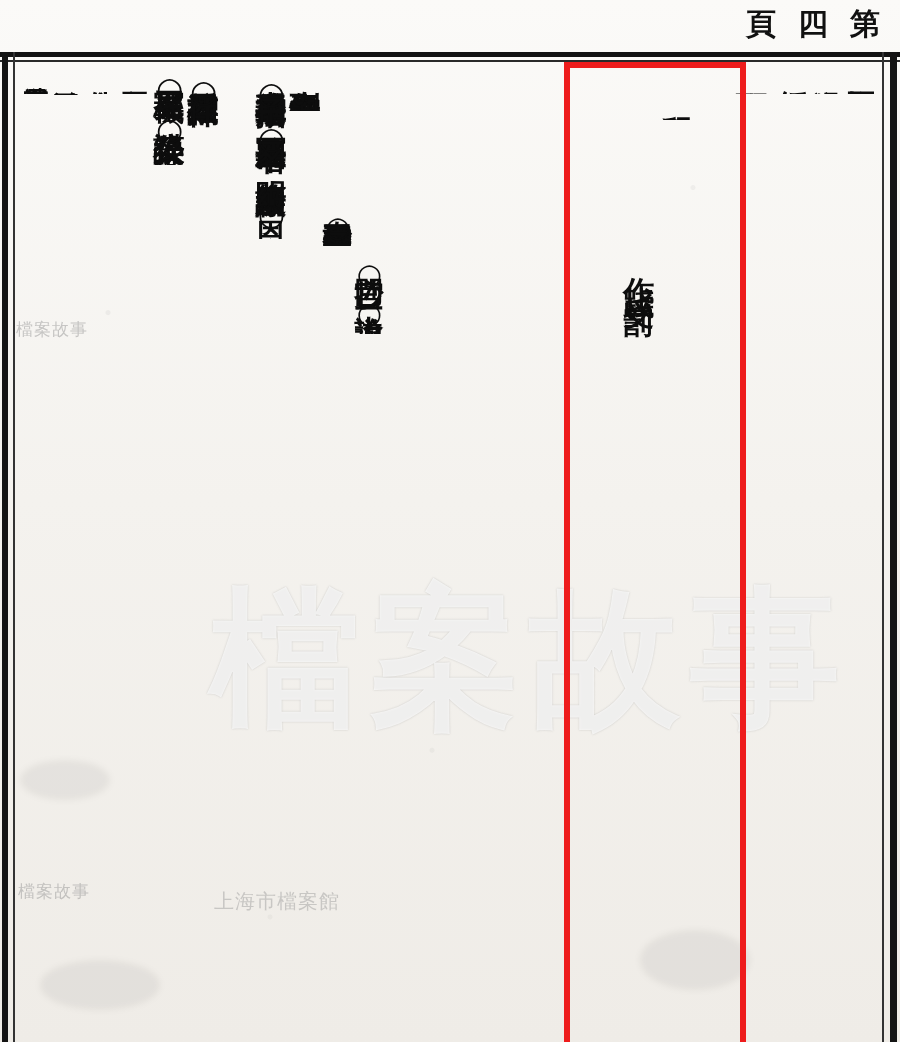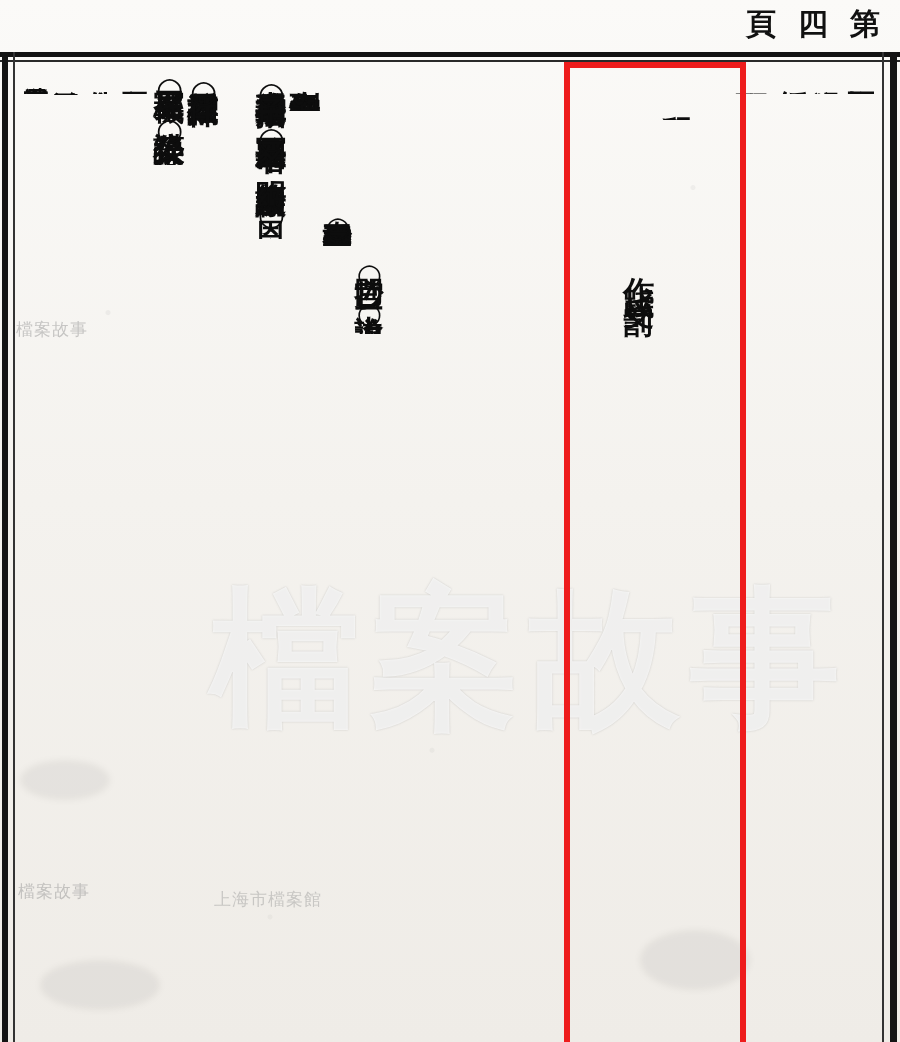--- a/index.html
+++ b/index.html
@@ -202,21 +202,21 @@
     font-size: 17px;
     color: rgba(150,150,150,0.5);
     letter-spacing: 1px;
     z-index: 7;
     pointer-events: none;
   }
   .wm-small-3 {
     position: absolute;
     left: 214px;
     top: 888px;
-    font-size: 17px;
+    font-size: 20px;
     color: rgba(150,150,150,0.45);
     letter-spacing: 1px;
     z-index: 7;
     pointer-events: none;
     text-align: right;
   }
 
   
   .smudge {
     position: absolute;

